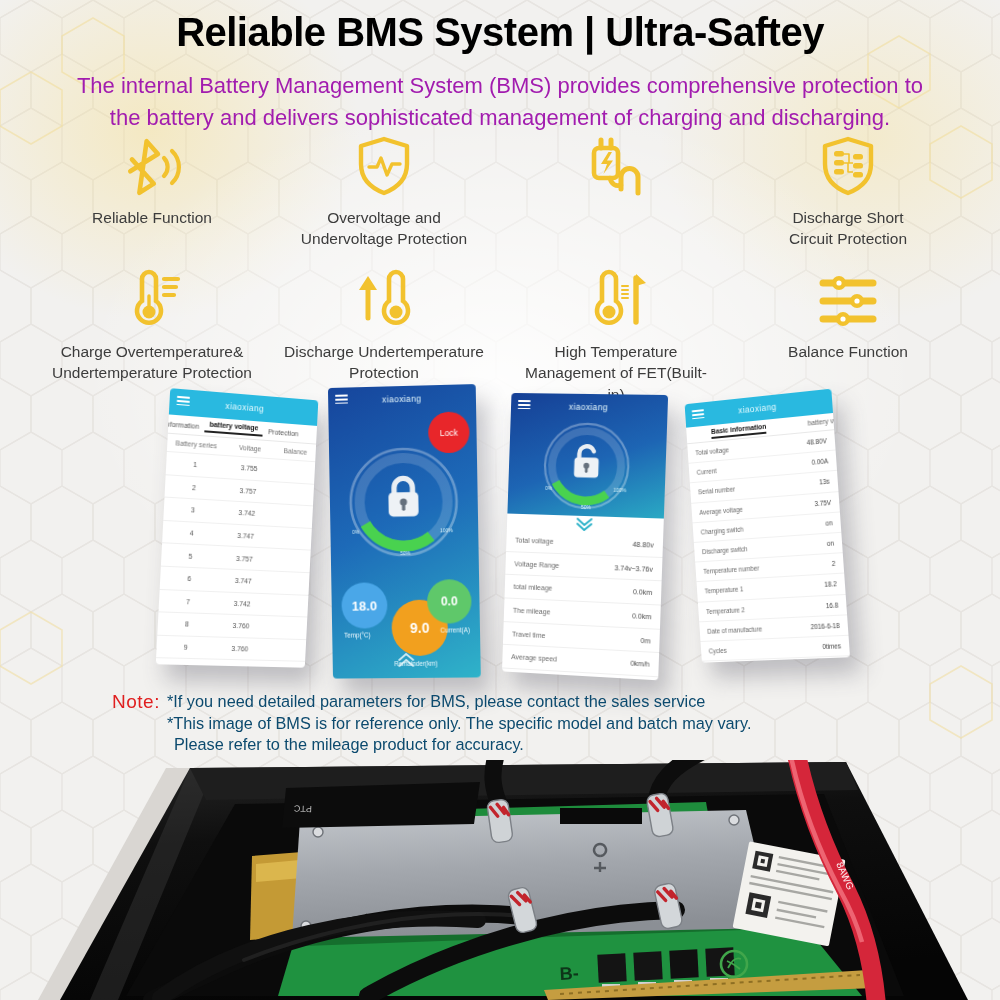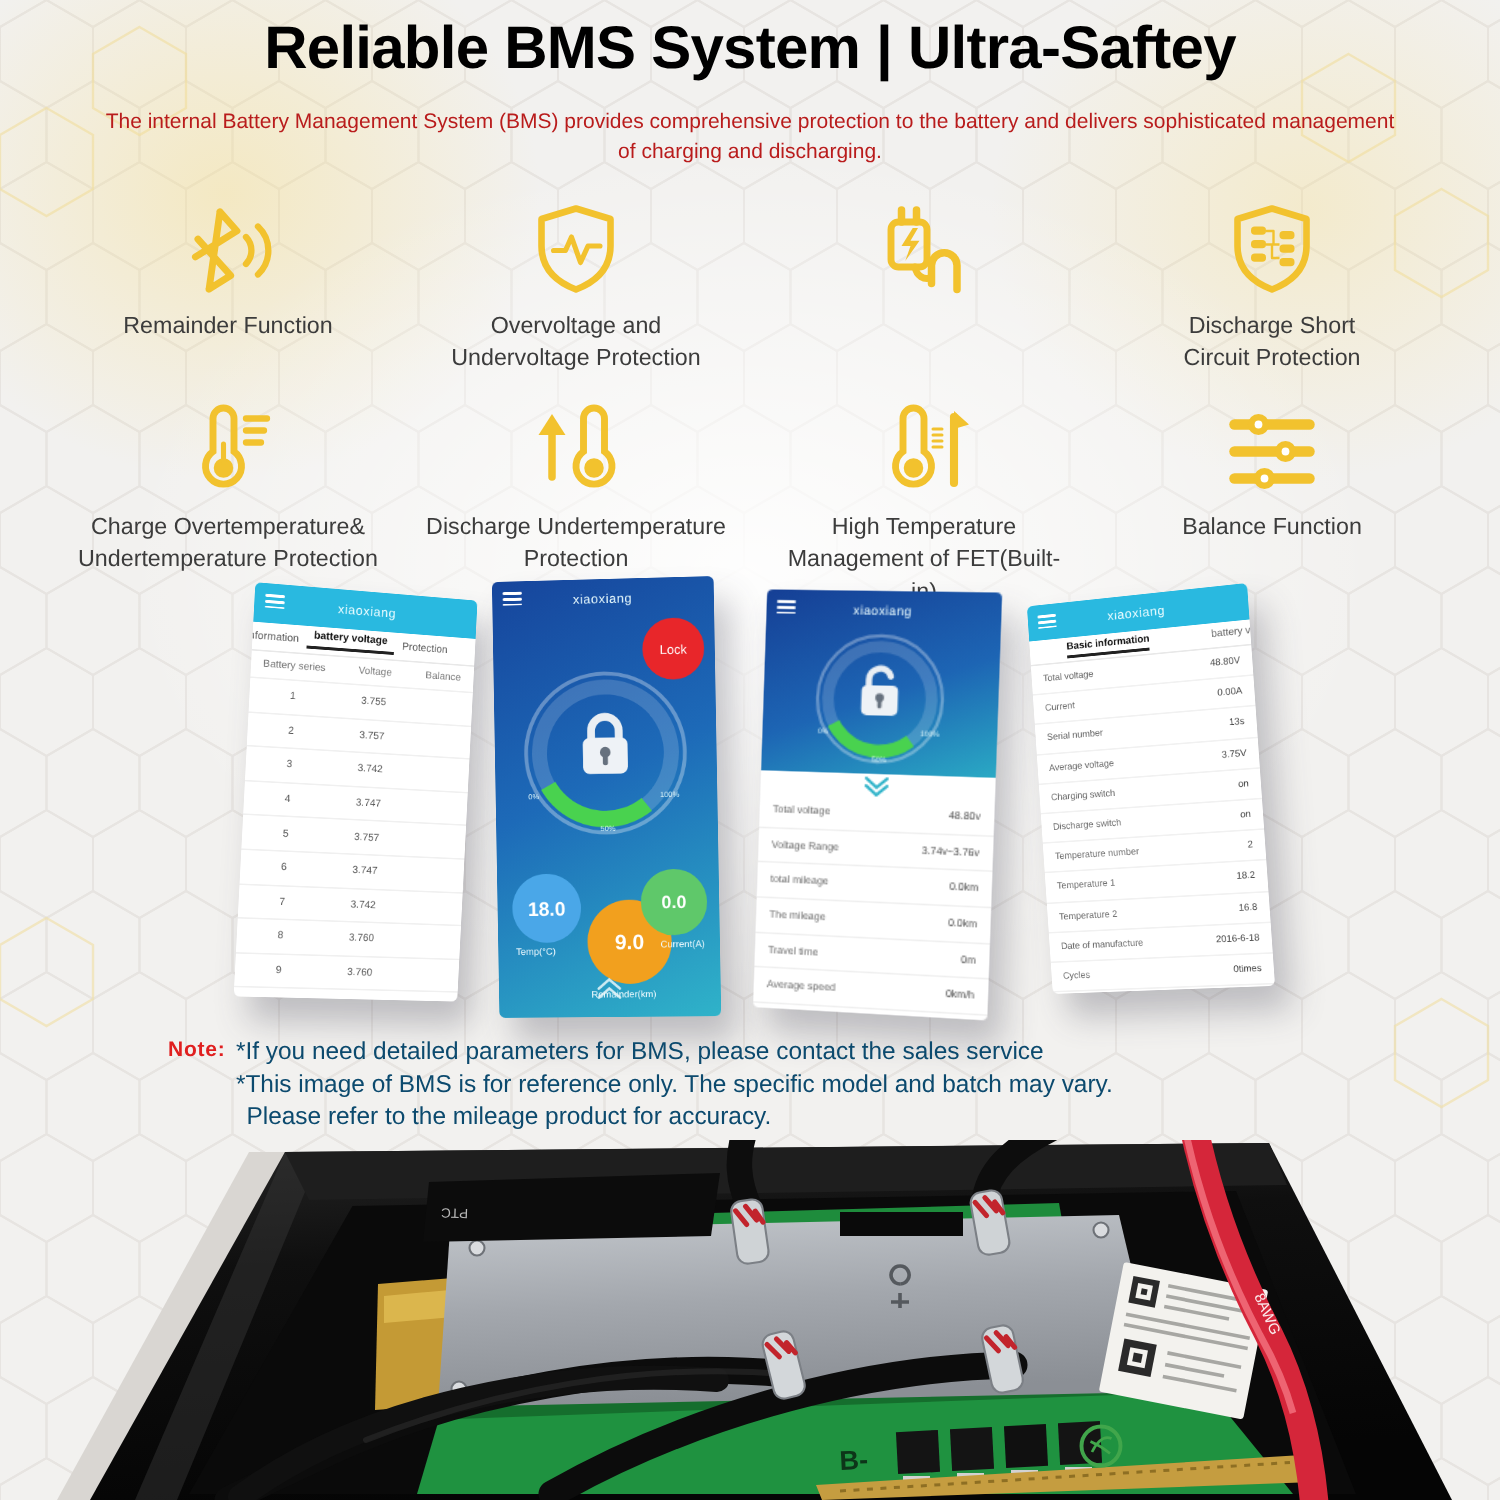--- a/index.html
+++ b/index.html
@@ -17,21 +17,21 @@
     background:radial-gradient(closest-side, rgba(246,222,140,.45), rgba(246,222,140,0)); }
   .tint-tr { top:-40px; right:-80px; width:420px; height:360px;
     background:radial-gradient(closest-side, rgba(246,222,140,.35), rgba(246,222,140,0)); }
   .tint-center { top:100px; left:80px; width:840px; height:560px;
     background:radial-gradient(closest-side, rgba(255,255,255,.9), rgba(255,255,255,0)); }
 
   
   .title { position:absolute; z-index:2; top:10px; left:0; width:1000px;
     text-align:center; font-size:40px; font-weight:bold; color:#000000; letter-spacing:-0.5px; }
   .subtitle { position:absolute; z-index:2; top:70px; left:70px; width:860px;
-    text-align:center; font-size:14px; line-height:1.45; color:#b91c1c; }
+    text-align:center; font-size:22px; line-height:1.45; color:#a21caf; }
 
   
   .frow { position:absolute; z-index:2; left:0; width:1000px;
     display:flex; justify-content:center; }
   .frow1 { top:126px; } .frow2 { top:260px; }
   .feature { width:232px; display:flex; flex-direction:column; align-items:center; }
   .ficon { height:72px; display:flex; align-items:flex-end; justify-content:center; }
   .flabel { margin-top:9px; font-size:15.5px; line-height:1.38; color:#3c3c3c; text-align:center; }
   .w150{max-width:150px}.w190{max-width:190px}.w200{max-width:200px}.w230{max-width:236px}
 
@@ -97,21 +97,21 @@
     font-size:6.8px; color:#555; overflow:hidden; }
   .p4-tab1 { position:absolute; left:26px; top:3px; font-weight:bold; color:#111;
     border-bottom:2px solid #222; padding-bottom:2px; }
   .p4-tab2 { position:absolute; right:-4px; top:4px; color:#666; }
   .p4-row { display:flex; align-items:center; justify-content:space-between;
     height:20.2px; padding:0 8px; border-bottom:1px solid #f1f1f1; font-size:6.3px; }
   .p4-row .k { color:#6a6a6a; } .p4-row .v { color:#454545; }
 
   
   .note { position:absolute; z-index:2; top:691px; left:112px; display:flex; }
-  .note-label { font-size:14px; font-weight:bold; color:#e01f1f; margin-right:7px; letter-spacing:.5px; }
+  .note-label { font-size:19px; font-weight:normal; color:#e01f1f; margin-right:7px; letter-spacing:.5px; }
   .note-lines { font-size:16.3px; line-height:21.6px; color:#0c4a6e; }
   .note-lines .l3 { padding-left:7px; }
 
   
   .photo { position:absolute; z-index:2; top:760px; left:0; width:1000px; height:240px; }
 </style>
 </head>
 <body>
 
 <svg class="hexbg" width="1000" height="1000" aria-hidden="true">
@@ -146,21 +146,21 @@
 
 <div class="frow frow1">
   <div class="feature">
     <div class="ficon">
       <svg width="66" height="62" viewBox="0 0 66 62" fill="none" stroke="#F2C22E" stroke-width="4.6" stroke-linecap="round" stroke-linejoin="round">
         <path d="M24 5 L24 57 M24 5 L37 16 L12 37 M24 57 L37 46 L12 25" transform="rotate(8 24 31)"></path>
         <path d="M45 22 a13 13 0 0 1 0 18" stroke-width="4.2"></path>
         <path d="M53 15 a22 22 0 0 1 0 32" stroke-width="4.2"></path>
       </svg>
     </div>
-    <div class="flabel w200">Remainder Function</div>
+    <div class="flabel w200">Reliable Function</div>
   </div>
   <div class="feature">
     <div class="ficon">
       <svg width="64" height="64" viewBox="0 0 64 64" fill="none" stroke="#F2C22E" stroke-width="4.4" stroke-linecap="round" stroke-linejoin="round">
         <path d="M32 5 L55 12 V30 C55 45 45 54 32 59 C19 54 9 45 9 30 V12 Z"></path>
         <path d="M17 33 h8 l4 -9 6 17 5 -11 h8" stroke-width="3.4"></path>
       </svg>
     </div>
     <div class="flabel w190">Overvoltage and Undervoltage Protection</div>
   </div>

